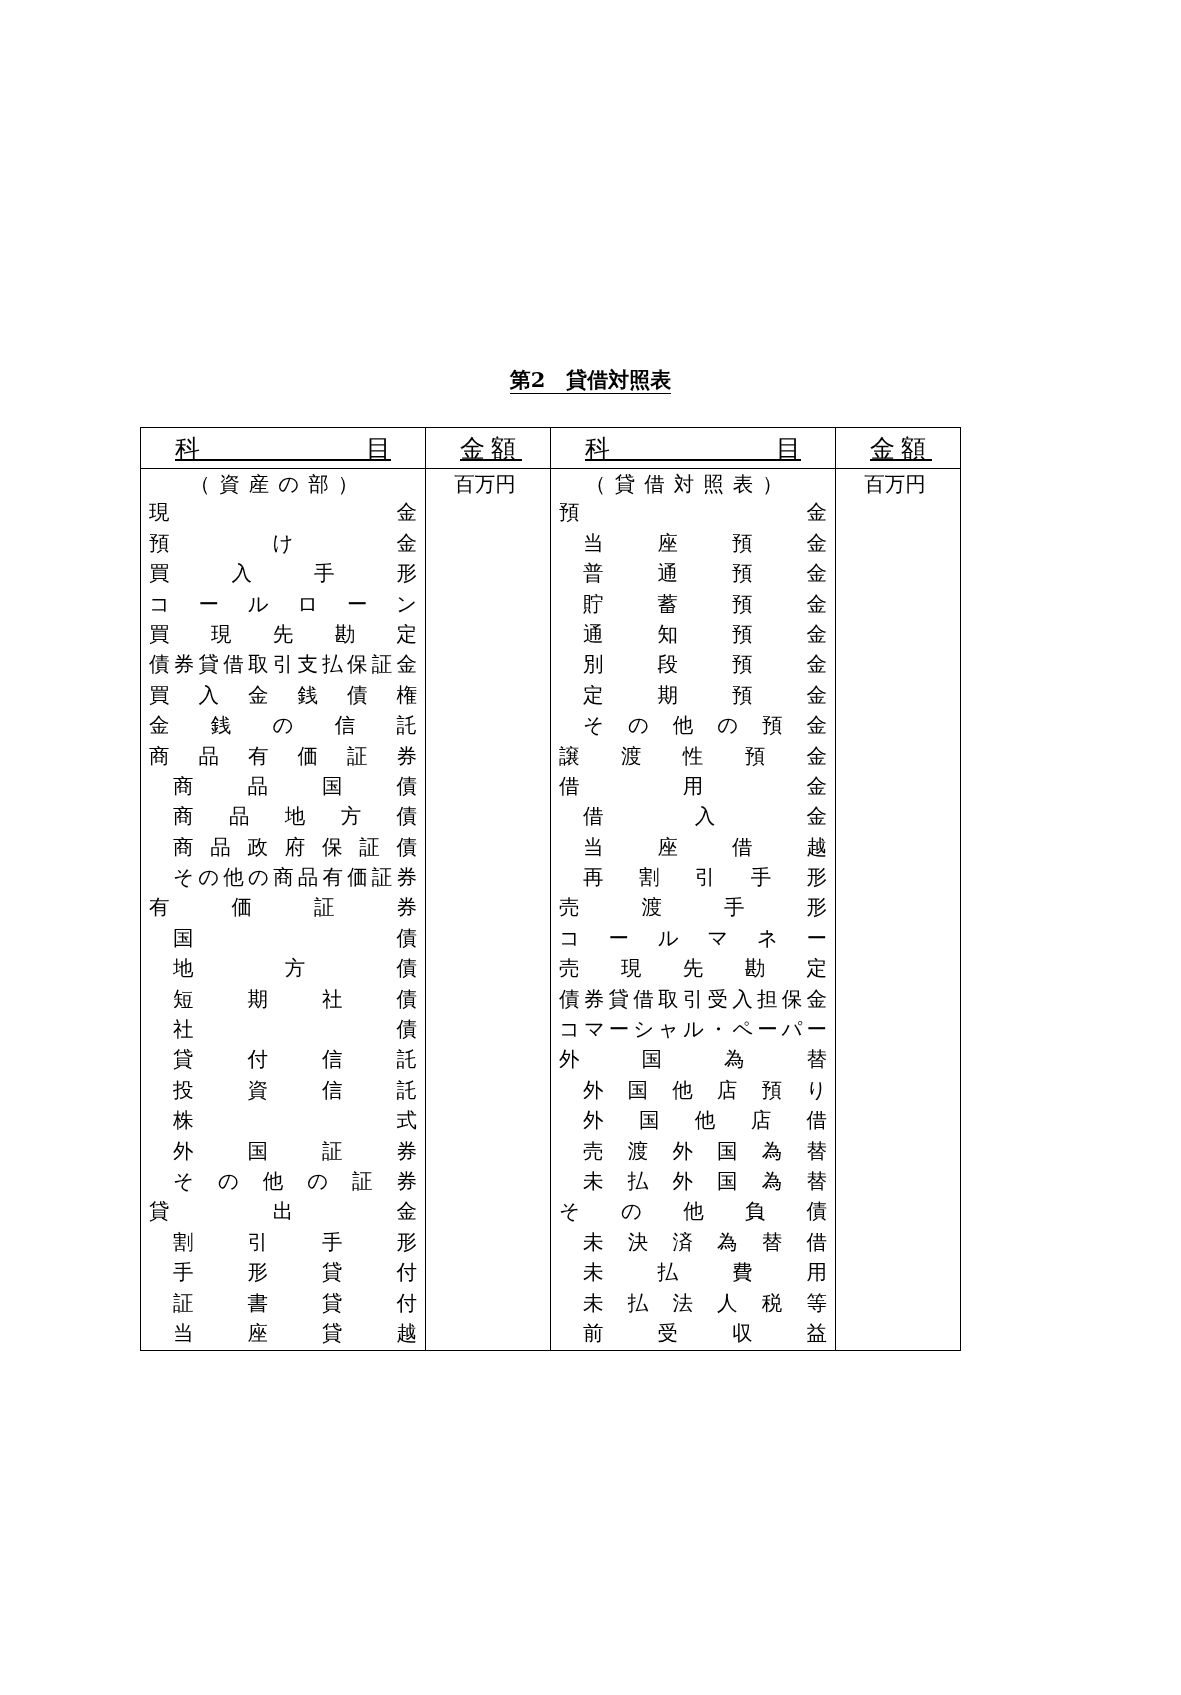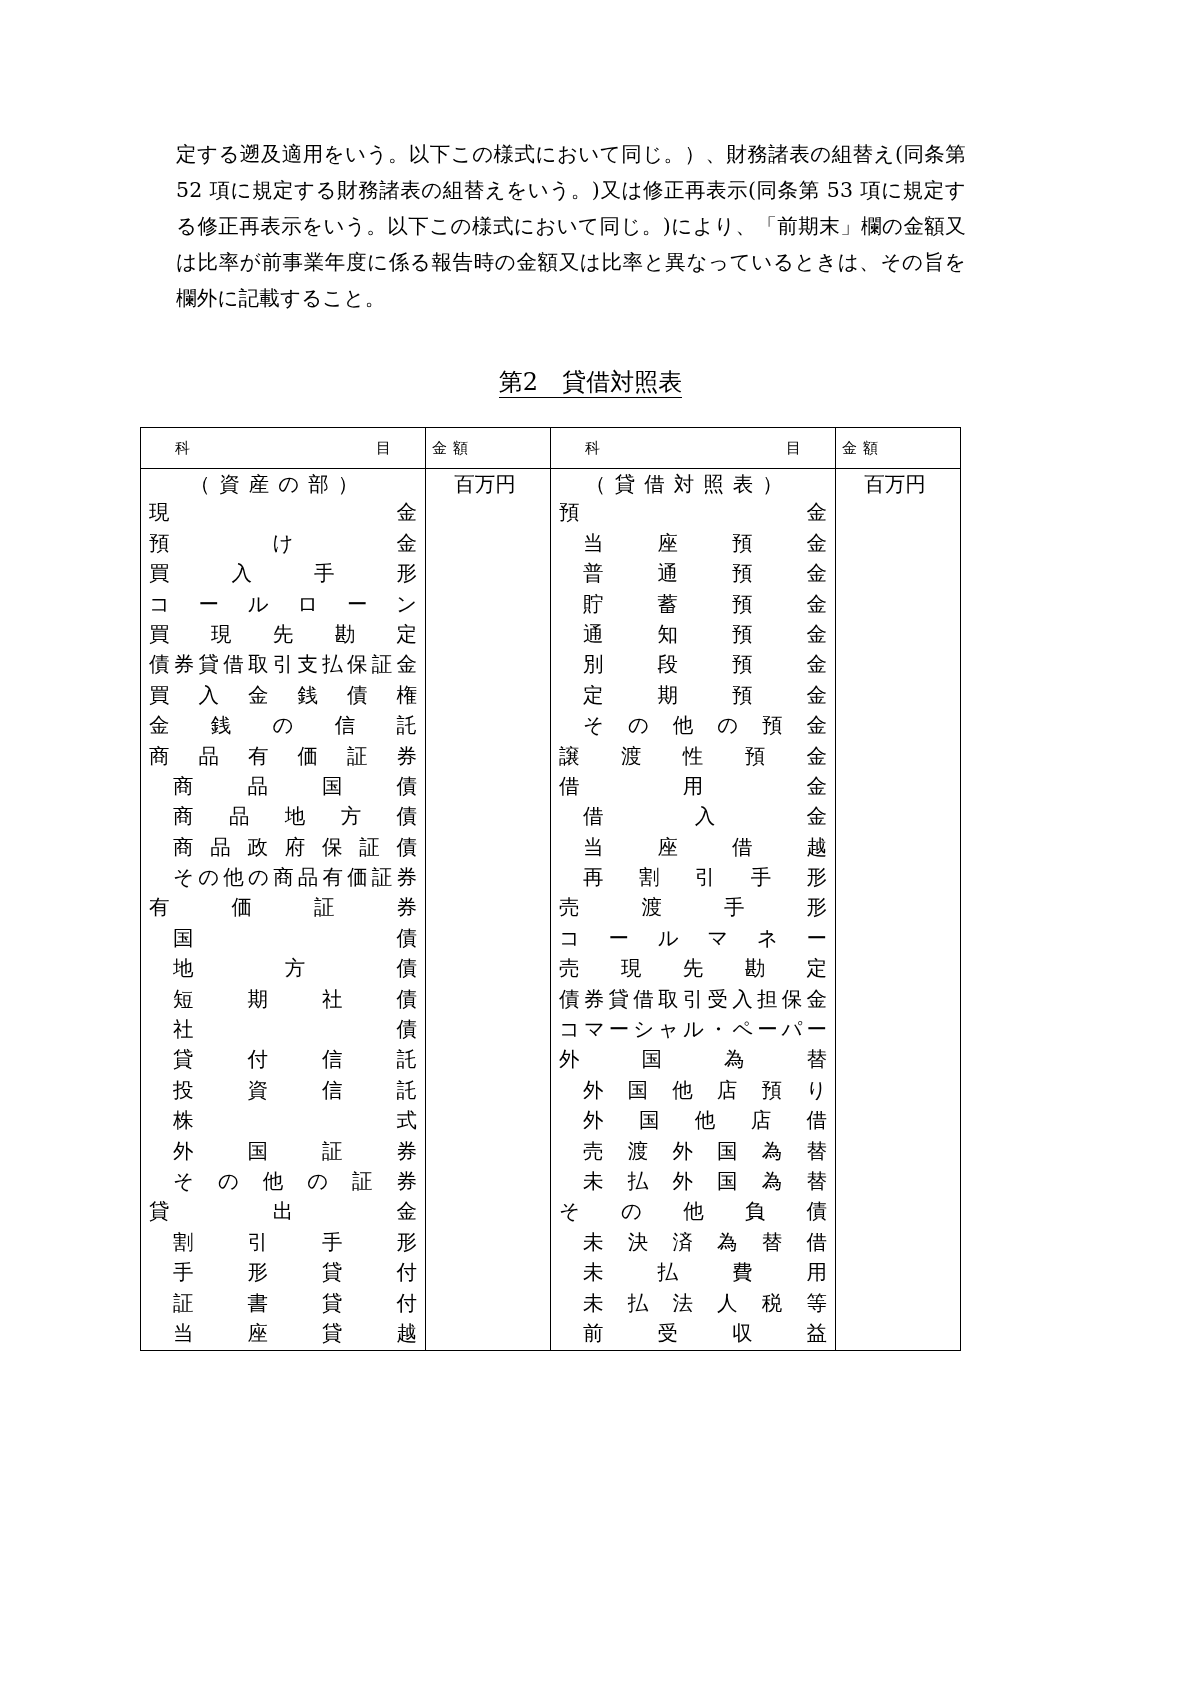--- a/index.html
+++ b/index.html
@@ -36,21 +36,22 @@
   }
   .note p { margin: 0; text-indent: 0; }
 
   
   .doc-title {
     position: absolute;
     left: 0;
     top: 366px;
     width: 1181px;
     text-align: center;
-    font-size: 24px;
+    font-size: 21px;
+    font-weight: bold;
   }
   .doc-title .u {
     border-bottom: 1.5px solid #000;
     padding-bottom: 1px;
   }
 
   
   .subhead {
     position: absolute;
     left: 176px;
@@ -82,31 +83,32 @@
     font-weight: normal;
     vertical-align: middle;
     background: #fff;
   }
   table.bs col.c-item { width: 285px; }
   table.bs col.c-amt  { width: 125px; }
 
   th.hdr {
     height: 40px;
     text-align: center;
-    font-size: 15px;
+    font-size: 25px;
+    text-decoration: underline;
   }
   .hdr-item {
     display: block;
     padding: 0 34px;
     text-align: justify;
     text-align-last: justify;
   }
   .hdr-amt {
     display: block;
-    text-align: left;
+    text-align: center;
   }
   .hdr-amt span { letter-spacing: 6px; padding-left: 6px; }
 
   
   td.items, td.amts {
     vertical-align: top;
     height: 1px;
   }
   td.items { padding: 4px 0 0 0; }
   td.amts  { padding: 4px 0 0 0; }
@@ -143,23 +145,20 @@
     text-align: center;
     padding-right: 6px;
   }
   .blank { display:block; }
 </style>
 </head>
 <body>
 
 <div class="page">
 
-  <div class="note">
-    <p>定する遡及適用をいう。以下この様式において同じ。）、財務諸表の組替え(同条第 52 項に規定する財務諸表の組替えをいう。)又は修正再表示(同条第 53 項に規定する修正再表示をいう。以下この様式において同じ。)により、「前期末」欄の金額又は比率が前事業年度に係る報告時の金額又は比率と異なっているときは、その旨を欄外に記載すること。</p>
-  </div>
 
   <div class="doc-title">
     <span class="u">第2　貸借対照表</span>
   </div>
 
 
   <table class="bs">
     <colgroup>
       <col class="c-item">
         <col class="c-amt">

